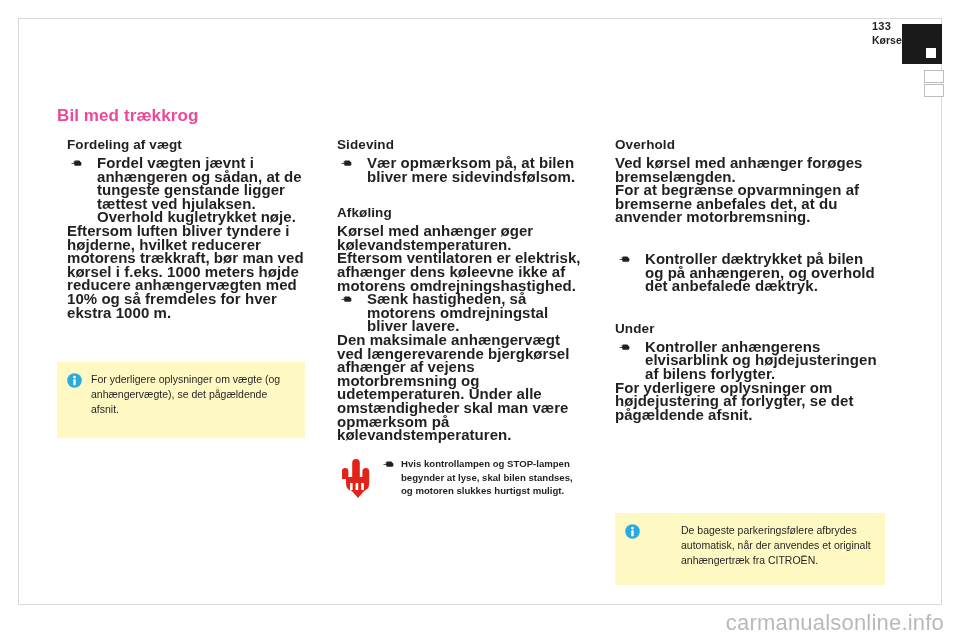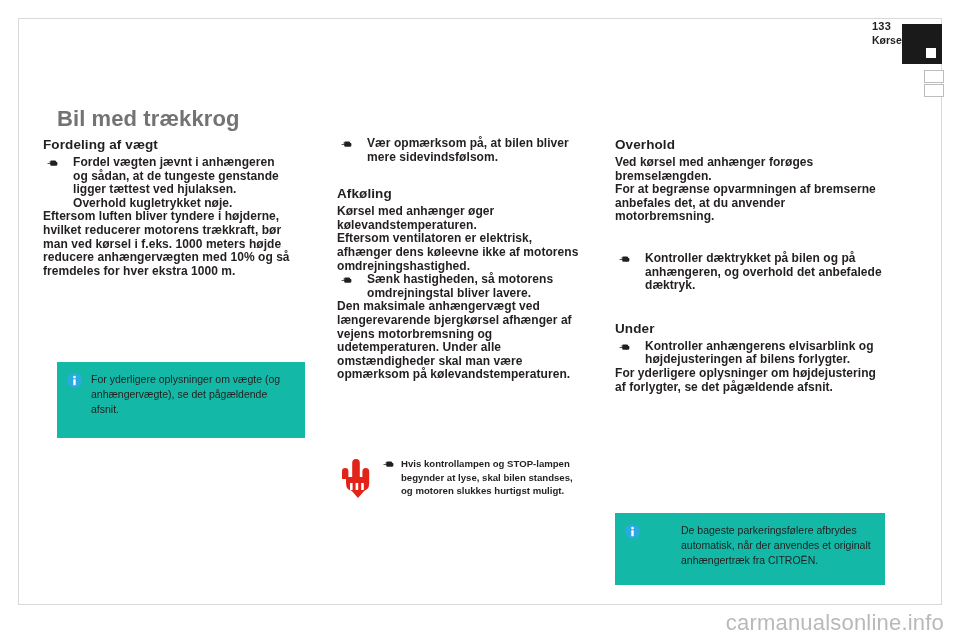--- a/index.html
+++ b/index.html
@@ -93,35 +93,35 @@
     width: 18px; height: 11px;
     border: 1px solid #bdbdbd;
     background: #ffffff;
   }
   .tab-mark.m1 { top: 70px; }
   .tab-mark.m2 { top: 84px; }
 
   
   .h1 {
     position: absolute;
-    font-size: 22px;
-    font-weight: bold;
-    color: #737373;
+    font-size: 17px;
+    font-weight: bold;
+    color: #ec4899;
     letter-spacing: 0.1px;
     white-space: nowrap;
   }
   .h2 {
     font-size: 13.5px;
     font-weight: bold;
     color: #231f20;
     margin: 0 0 4px 0;
     letter-spacing: 0.1px;
   }
   .body-text {
-    font-size: 12px;
+    font-size: 15px;
     font-weight: bold;
     line-height: 13.6px;
     color: #231f20;
     margin: 0;
     letter-spacing: 0.05px;
   }
 
   
   .bullet-row {
     position: relative;
@@ -136,31 +136,31 @@
     line-height: 13.6px;
     color: #231f20;
   }
   .bullet-glyph svg { display: block; margin-top: 3px; }
 
   
   .col {
     position: absolute;
     width: 248px;
   }
-  .col-1 { left: 43px; }
+  .col-1 { left: 67px; }
   .col-2 { left: 337px; }
   .col-3 { left: 615px; width: 270px; }
 
   .sec { margin-bottom: 0; }
   .sec + .sec { margin-top: 16px; }
 
   
   .infobox {
     position: absolute;
-    background: #14b8a6;
+    background: #fef9c3;
     display: flex;
     align-items: flex-start;
     padding: 10px 12px 22px 10px;
     box-sizing: border-box;
   }
   .infobox .icon-i {
     flex: 0 0 auto;
     width: 15px; height: 15px;
     margin-right: 9px;
     margin-top: 1px;
@@ -271,20 +271,21 @@
         <circle cx="7.5" cy="4.1" r="1.35" fill="#ffffff"></circle>
         <rect x="6.3" y="6.2" width="2.4" height="6.0" rx="0.4" fill="#ffffff"></rect>
       </svg>
     </span>
     <span class="txt">For yderligere oplysninger om vægte (og anhængervægte), se det pågældende afsnit.</span>
   </div>
 
   <div class="col col-2" style="top:137px;">
 
     <div class="sec">
+      <div class="h2">Sidevind</div>
       <div class="bullet-row">
         <span class="bullet-glyph">
           <svg width="12" height="9" viewBox="0 0 12 9" aria-hidden="true">
             <path d="M0.5 4.2 L3.2 4.2 L3.2 2.6 Q3.2 1.4 4.4 1.4 L7.8 1.4 Q9.0 1.4 9.0 2.2 L9.0 2.8 Q10.4 2.8 10.4 3.9 L10.4 5.3 Q10.4 6.8 8.8 6.8 L4.4 6.8 Q3.2 6.8 3.2 5.6 L3.2 4.9 L0.5 4.9 Z" fill="#231f20"></path>
             <path d="M2.0 2.2 L3.0 3.3 L2.0 3.3 Z" fill="#231f20"></path>
           </svg>
         </span>
         <p class="body-text">Vær opmærksom på, at bilen bliver mere sidevindsfølsom.</p>
       </div>
     </div>

